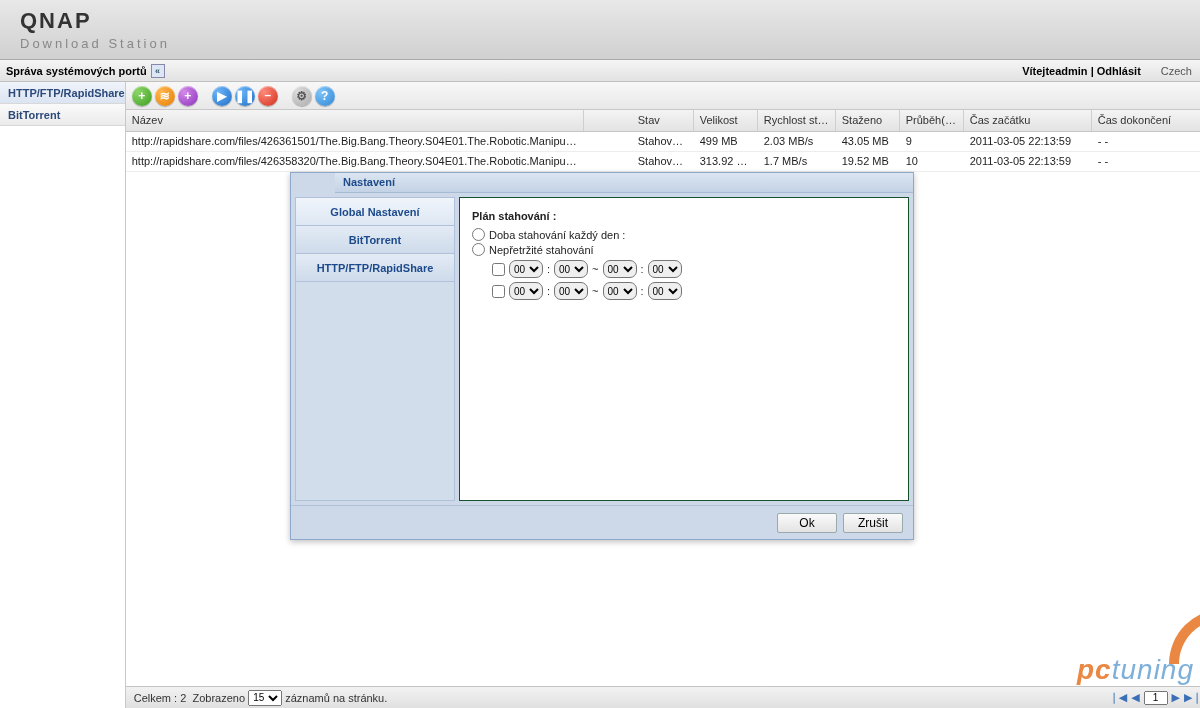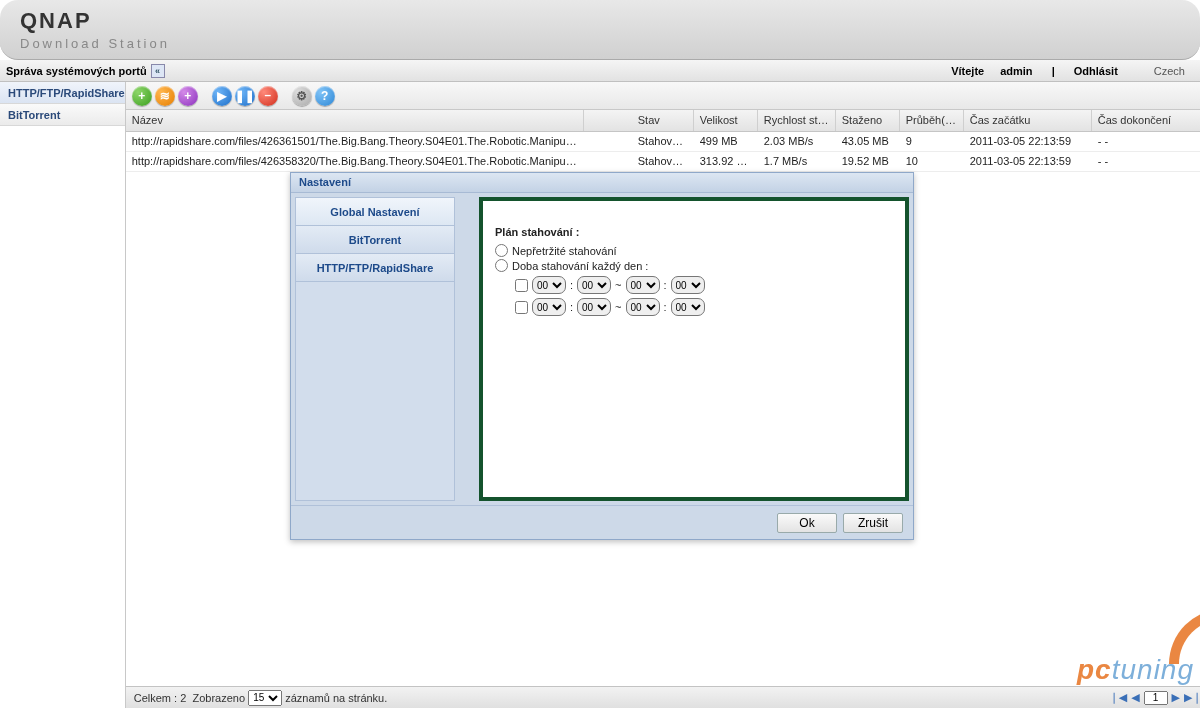--- a/index.html
+++ b/index.html
@@ -1,27 +1,27 @@
 <!DOCTYPE html>
 <html><head>
 <meta charset="utf-8">
 <style>
 * { box-sizing: border-box; margin: 0; padding: 0; }
 body { font-family: Arial, sans-serif; font-size: 11px; background: #fff; width: 1200px; height: 708px; overflow: hidden; position: relative; }
 
 
-.header { height: 60px; background: linear-gradient(#e8e8e8, #d0d0d0); border-bottom: 1px solid #aaa; padding: 8px 20px; border-radius: 18px; }
+.header { height: 60px; background: linear-gradient(#e8e8e8, #d0d0d0); border-bottom: 1px solid #aaa; padding: 8px 20px; }
 .logo-main { font-size: 22px; font-weight: bold; letter-spacing: 2px; color: #333; }
 .logo-sub { font-size: 13px; letter-spacing: 3px; color: #888; margin-top: 2px; }
 
 
 .topbar { height: 22px; background: linear-gradient(#f5f5f5, #e2e2e2); border-bottom: 1px solid #c0c0c0; display: flex; align-items: center; }
 .topbar-left { display: flex; align-items: center; padding-left: 6px; font-weight: bold; }
 .collapse-btn { display: inline-flex; width: 14px; height: 14px; border: 1px solid #88a; background: #dde6f5; color: #356; font-size: 9px; align-items: center; justify-content: center; margin-left: 4px; cursor: pointer; }
-.topbar-right { margin-left: auto; padding-right: 15px; display: flex; align-items: center; gap: 16px; }
+.topbar-right { margin-left: auto; padding-right: 8px; display: flex; align-items: center; gap: 0; }
 .lang { color: #555; margin-left: 20px; }
 
 
 .layout { display: flex; height: calc(708px - 60px - 22px); }
 .sidebar { width: 157px; border-right: 1px solid #c8c8c8; background: #fff; }
 .side-item { height: 22px; line-height: 22px; padding-left: 8px; border-bottom: 1px solid #d8d8d8; background: linear-gradient(#fafafa, #ebebeb); color: #2b4a7a; font-weight: bold; cursor: pointer; }
 .side-item.active { background: linear-gradient(#f0f4fb, #dbe4f2); }
 
 .main { flex: 1; display: flex; flex-direction: column; position: relative; }
 .toolbar { height: 28px; background: linear-gradient(#f8f8f8, #e8e8e8); border-bottom: 1px solid #c8c8c8; display: flex; align-items: center; padding: 0 6px; gap: 3px; }
@@ -53,26 +53,26 @@
 
 
 .statusbar { position: absolute; bottom: 0; left: 0; right: 0; height: 22px; background: linear-gradient(#f2f2f2, #e0e0e0); border-top: 1px solid #c3c3c3; display: flex; align-items: center; padding: 0 8px; font-size: 11px; color: #333; }
 .statusbar select { font-size: 10px; height: 16px; }
 .pager { margin-left: auto; display: flex; align-items: center; gap: 4px; }
 .pager span.pbtn { color: #3a6fb7; cursor: pointer; font-size: 11px; }
 .pager input { width: 24px; height: 14px; font-size: 10px; text-align: center; }
 
 
 .dialog { position: absolute; left: 290px; top: 172px; width: 624px; height: 368px; border: 1px solid #8fa8c9; background: #cdd9e8; box-shadow: 0 2px 6px rgba(0,0,0,.25); }
-.dialog-title { height: 20px; background: linear-gradient(#dce6f2, #c3d2e5); color: #1d4a8a; font-weight: bold; padding: 3px 8px; border-bottom: 1px solid #a7bad4; }
+.dialog-title { height: 20px; background: linear-gradient(#dce6f2, #c3d2e5); color: #1d4a8a; font-weight: bold; padding: 3px 8px; border-bottom: 1px solid #a7bad4; margin-left: 44px; }
 .dialog-body { display: flex; height: calc(100% - 20px - 34px); padding: 4px; gap: 4px; }
 .dialog-nav { width: 160px; background: #d2ddec; border: 1px solid #b0c1d9; }
 .dnav-item { height: 28px; display: flex; align-items: center; justify-content: center; color: #1d4a8a; font-weight: bold; border-bottom: 1px solid #b0c1d9; cursor: pointer; background: linear-gradient(#e3ebf5, #cfdbeb); }
 .dnav-item.selected { background: linear-gradient(#f0f5fb, #dde7f3); }
-.dialog-content { flex: 1; background: #fff; border: 4px solid #14532d; padding: 25px 12px; color: #222; margin-left: 20px; }
+.dialog-content { flex: 1; background: #fff; border: 1px solid #14532d; padding: 12px 12px; color: #222; }
 .dialog-content h4 { font-size: 11px; font-weight: bold; margin-bottom: 6px; }
 .radio-row { display: flex; align-items: center; gap: 4px; margin: 2px 0; }
 .radio-row input[type=radio] { margin: 0; }
 .time-row { display: flex; align-items: center; gap: 4px; margin: 4px 0 4px 20px; }
 .time-row input[type=checkbox] { margin: 0; }
 .time-row select { font-size: 10px; height: 18px; border-radius: 7px; }
 .dialog-footer { height: 34px; background: #cdd9e8; display: flex; align-items: center; justify-content: flex-end; padding: 0 10px; gap: 6px; border-top: 1px solid #b0c1d9; }
 .dbtn { min-width: 60px; height: 20px; background: linear-gradient(#fafafa, #e3e3e3); border: 1px solid #9aa; border-radius: 2px; font-size: 12px; cursor: pointer; }
 
 
@@ -179,25 +179,25 @@
   <div class="dialog-body">
     <div class="dialog-nav">
       <div class="dnav-item selected">Global Nastavení</div>
       <div class="dnav-item">BitTorrent</div>
       <div class="dnav-item">HTTP/FTP/RapidShare</div>
     </div>
     <div class="dialog-content">
       <h4>Plán stahování :</h4>
       <div class="radio-row">
         <input type="radio" name="plan" style="">
-        <span>Nepřetržité stahování</span>
+        <span>Doba stahování každý den :</span>
       </div>
       <div class="radio-row">
         <input type="radio" name="plan" style="">
-        <span>Doba stahování každý den :</span>
+        <span>Nepřetržité stahování</span>
       </div>
       <div class="time-row">
         <input type="checkbox" style="">
         <select><option>00</option></select>
         <span>:</span>
         <select><option>00</option></select>
         <span>~</span>
         <select><option>00</option></select>
         <span>:</span>
         <select><option>00</option></select>

